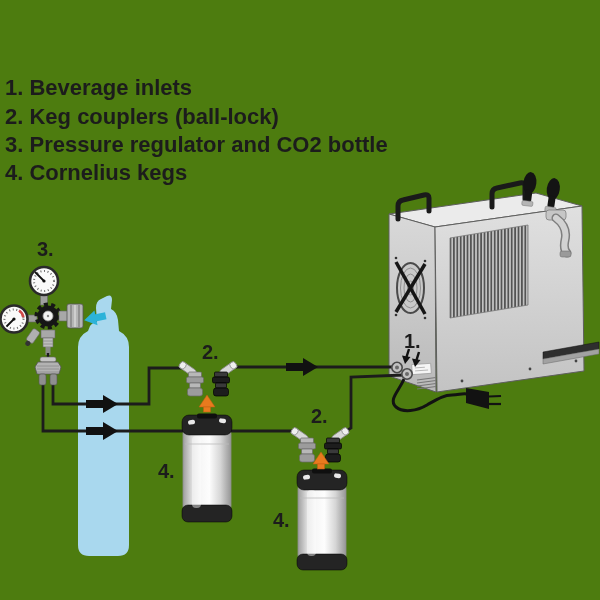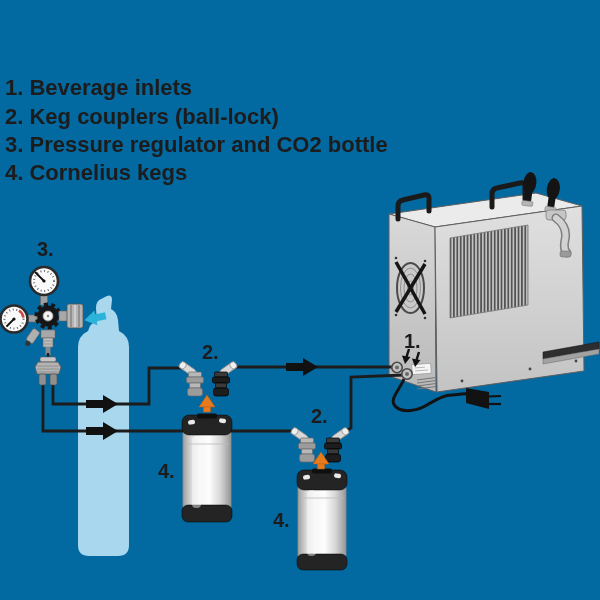--- a/index.html
+++ b/index.html
@@ -1,16 +1,16 @@
 <!DOCTYPE html>
 <html><head>
 <meta charset="utf-8">
 <style>
   html,body{margin:0;padding:0;background:#ffffff;}
-  .stage{position:relative;width:600px;height:600px;background:#0369a1;overflow:hidden;
+  .stage{position:relative;width:600px;height:600px;background:#4d7c0f;overflow:hidden;
          font-family:"Liberation Sans", sans-serif;}
   svg{display:block}
   text{font-family:"Liberation Sans", sans-serif;fill:#1c1c1c;}
   .legend-text{font-size:22px;font-weight:600;}
   .num-label{font-size:20px;font-weight:600;}
 </style>
 </head>
 <body>
 
 <div class="stage">

